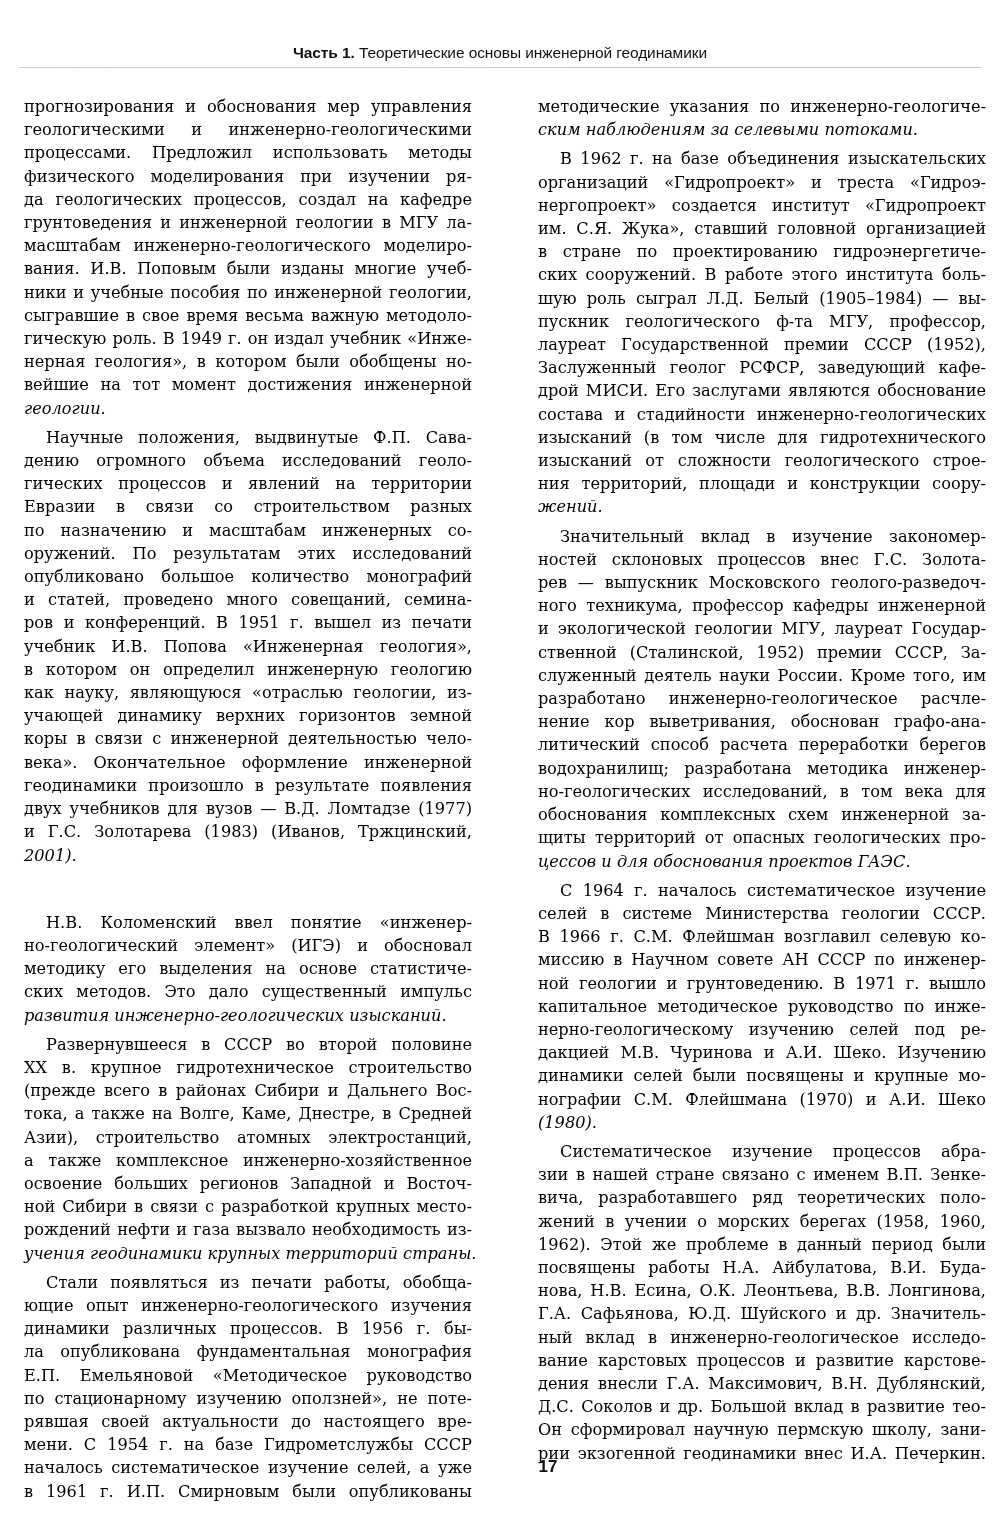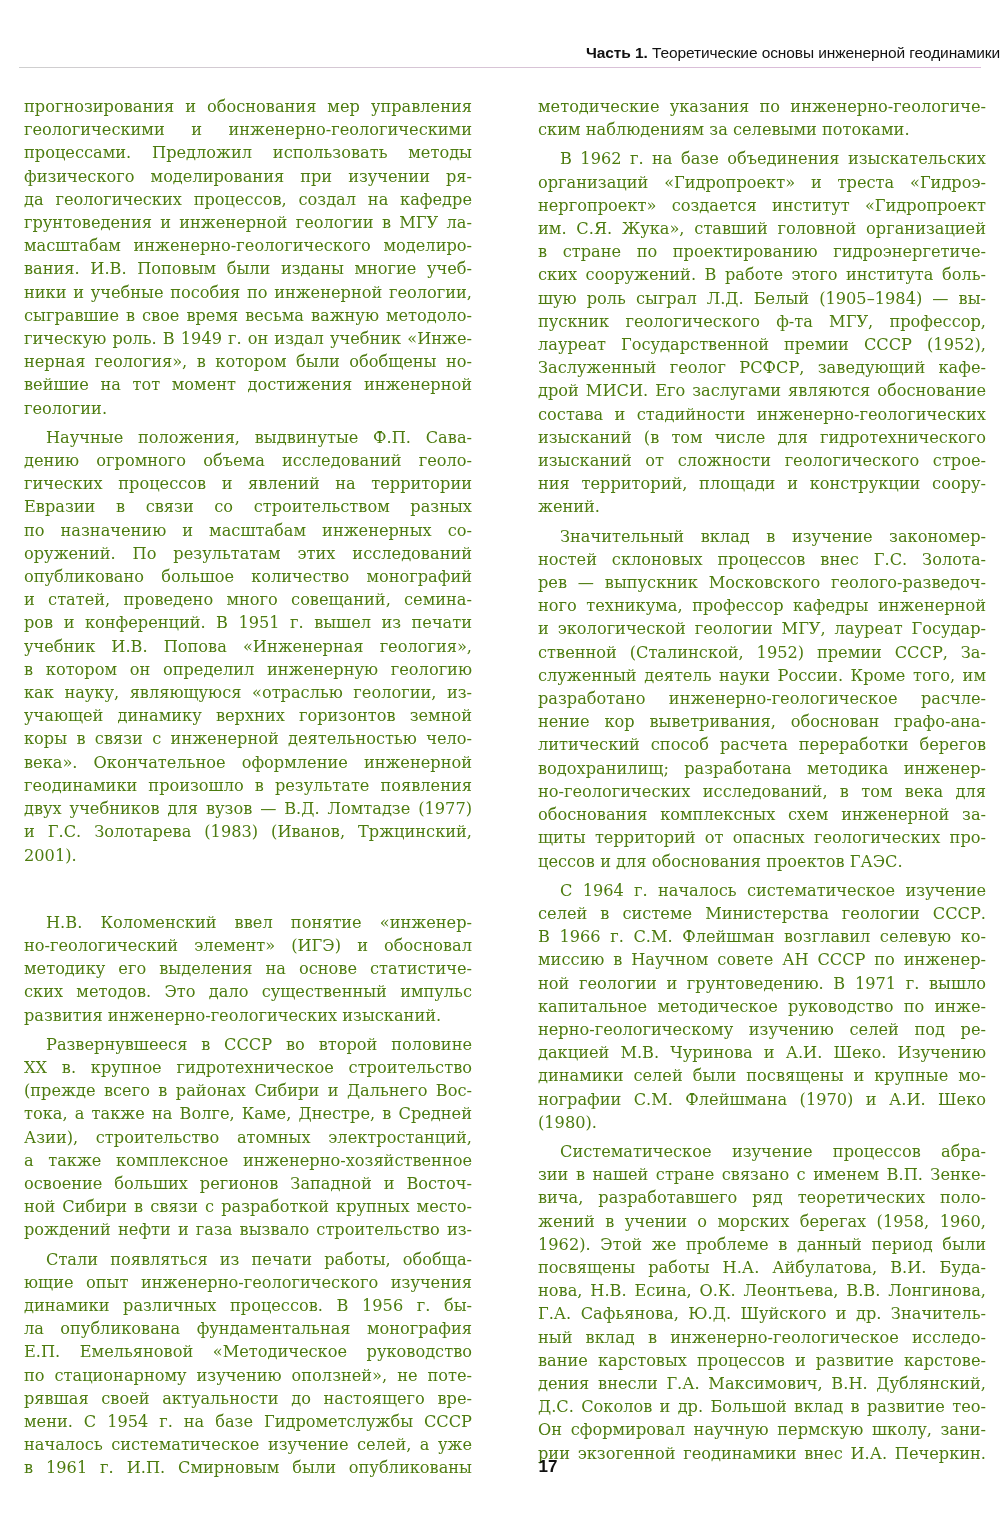--- a/index.html
+++ b/index.html
@@ -1,37 +1,37 @@
 <!DOCTYPE html>
 <html><head>
   <meta charset="utf-8">
   <style>
     html, body { margin: 0; padding: 0; background: #ffffff; }
     body { width: 1000px; height: 1521px; position: relative; overflow: hidden; color: #1a1a1a; }
     .running-head {
-      position: absolute; left: 0; top: 44px; width: 1000px; text-align: right;
+      position: absolute; left: 0; top: 44px; width: 1000px; text-align: center;
       font-family: "Liberation Sans", sans-serif; font-size: 15.5px; color: #111;
       letter-spacing: -0.1px;
     }
     .running-head b { font-weight: bold; }
     .head-rule {
       position: absolute; left: 19px; top: 67px; width: 962px; height: 1px;
       background: linear-gradient(to right, #cfcfcf 0%, #d8c4d6 50%, #dcb8da 100%);
     }
     .column {
       position: absolute; top: 95px; width: 448px;
       font-family: "DejaVu Serif", serif; font-size: 16.2px; line-height: 23.2px;
-      text-align: justify; color: #4d7c0f;
+      text-align: justify; color: #000000;
     }
     .col-left { left: 24px; }
     .col-right { left: 501px; margin-left: 37px; }
     .column p { margin: 0 0 6px 0; text-indent: 0; hyphens: manual; }
     .column p.indent { text-indent: 22px; }
     .line { display: block; text-align: justify; text-align-last: justify; white-space: nowrap; }
-    .line.last { text-align-last: left; }
+    .line.last { text-align-last: left; font-style: italic; }
     .page-number {
       position: absolute; left: 0; top: 1457px; width: 1000px; text-align: center;
       font-family: "Liberation Sans", sans-serif; font-weight: bold; font-size: 17px; color: #111; margin-left: 48px;
     }
   </style>
 </head>
 <body>
 
 <div class="running-head">
   <b>Часть 1.</b>
@@ -86,21 +86,22 @@
     </p>
     <p class="indent" style="text-indent: 0px;">
       <span class="line" style="text-indent: 22px;">Развернувшееся в СССР во второй половине</span>
       <span class="line">XX в. крупное гидротехническое строительство</span>
       <span class="line">(прежде всего в районах Сибири и Дальнего Вос-</span>
       <span class="line">тока, а также на Волге, Каме, Днестре, в Средней</span>
       <span class="line">Азии), строительство атомных электростанций,</span>
       <span class="line">а также комплексное инженерно-хозяйственное</span>
       <span class="line">освоение больших регионов Западной и Восточ-</span>
       <span class="line">ной Сибири в связи с разработкой крупных место-</span>
-      <span class="line">рождений нефти и газа вызвало строительство из-</span>
+      <span class="line">рождений нефти и газа вызвало необходимость из-</span>
+      <span class="line last">учения геодинамики крупных территорий страны.</span>
     </p>
     <p class="indent" style="text-indent: 0px;">
       <span class="line" style="text-indent: 22px;">Стали появляться из печати работы, обобща-</span>
       <span class="line">ющие опыт инженерно-геологического изучения</span>
       <span class="line">динамики различных процессов. В 1956 г. бы-</span>
       <span class="line">ла опубликована фундаментальная монография</span>
       <span class="line">Е.П. Емельяновой «Методическое руководство</span>
       <span class="line">по стационарному изучению оползней», не поте-</span>
       <span class="line">рявшая своей актуальности до настоящего вре-</span>
       <span class="line">мени. С 1954 г. на базе Гидрометслужбы СССР</span>

